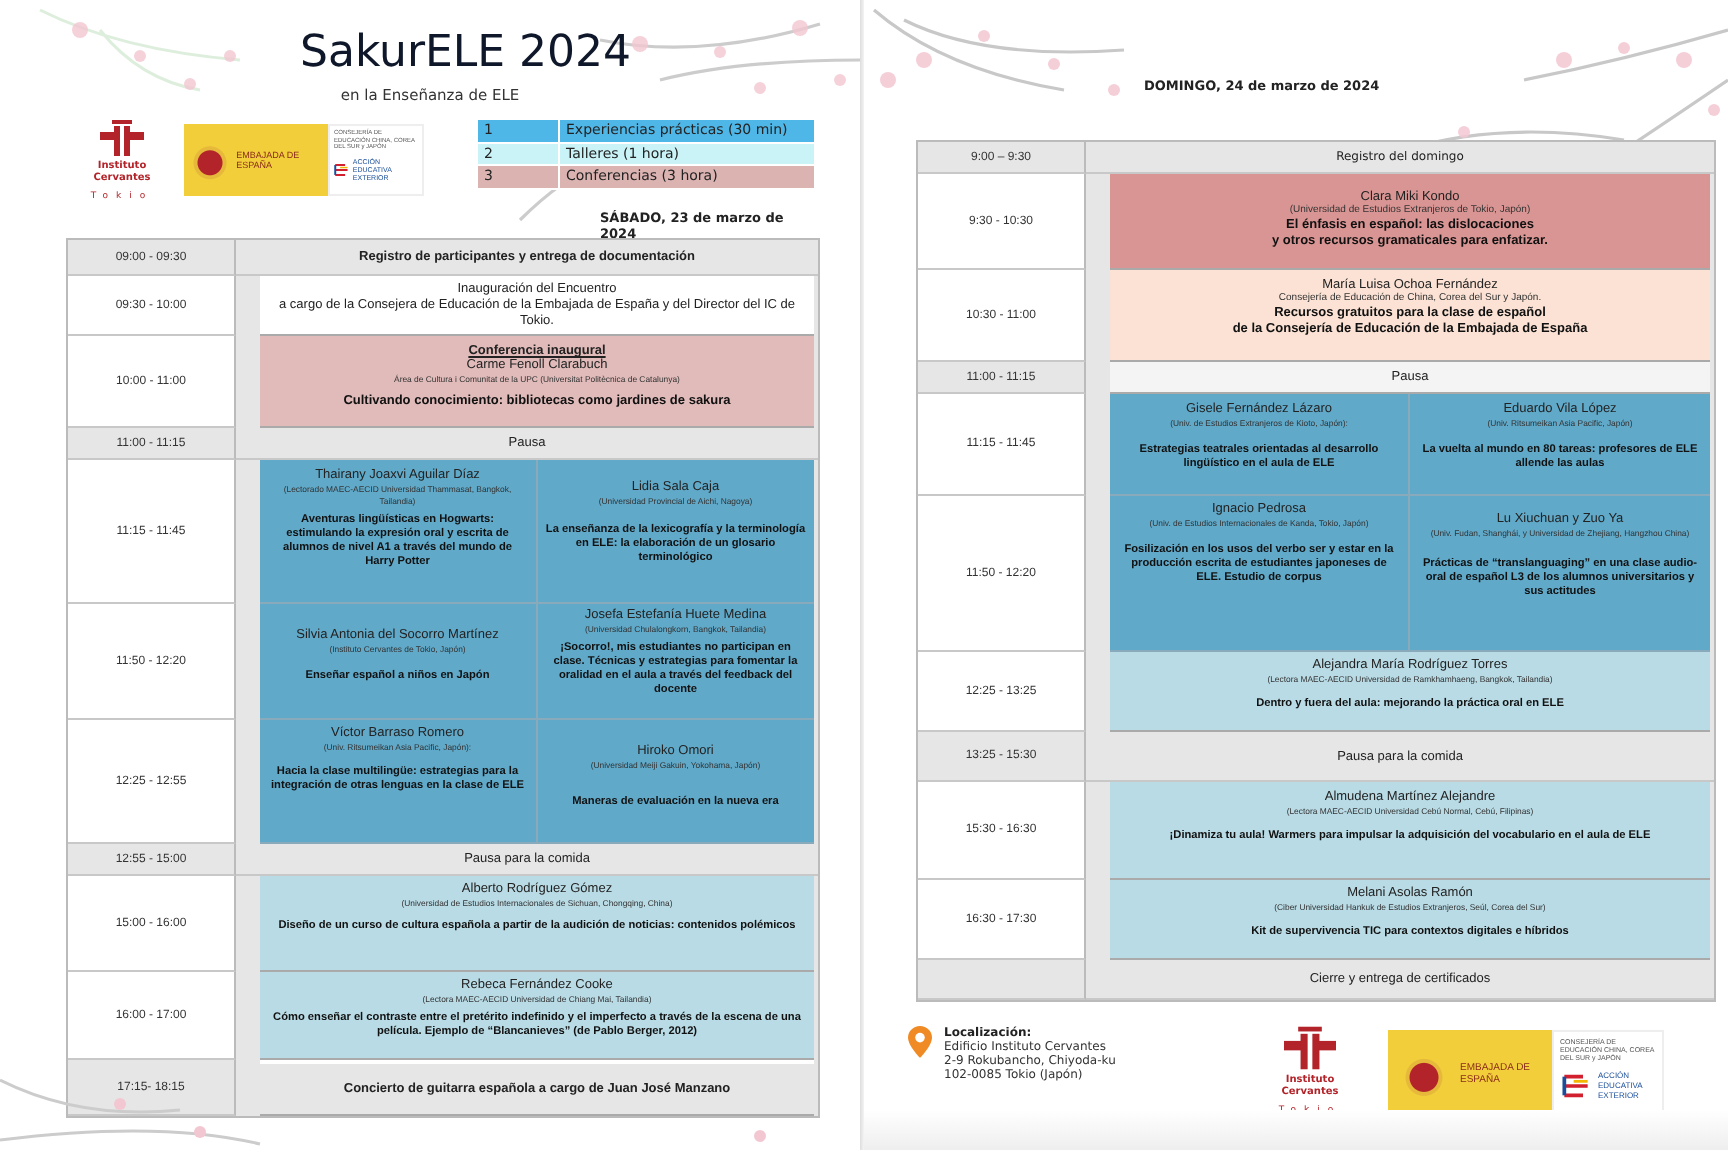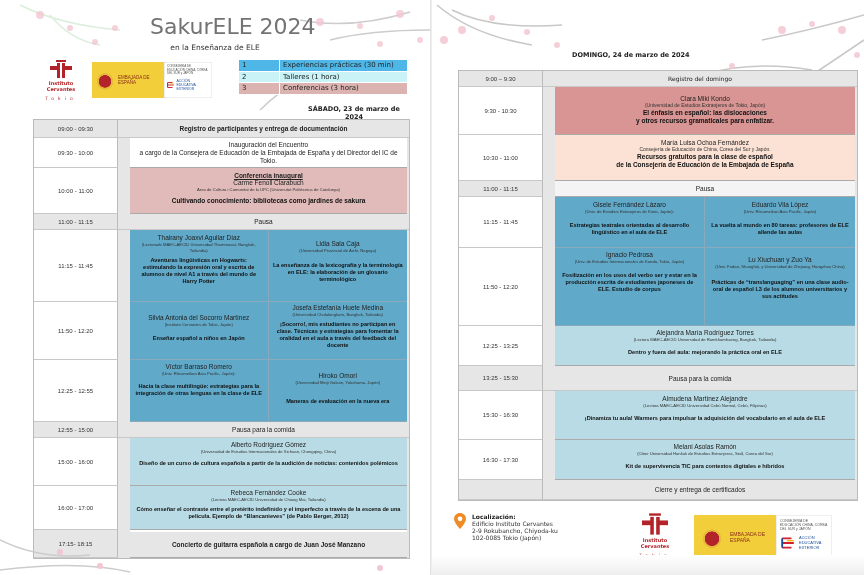--- a/index.html
+++ b/index.html
@@ -2,38 +2,38 @@
 <html><head>
 <meta charset="utf-8">
 <style>
 *{box-sizing:border-box;margin:0;padding:0}
 html,body{width:864px;height:575px;overflow:hidden;background:#fff;font-family:"Liberation Sans",sans-serif;color:#222}
 .page{position:absolute;top:0;height:575px;background:#fff}
 .p1{left:0;width:432px}
 .p2{left:432px;width:432px}
 .gutter{position:absolute;left:430px;top:0;width:4px;height:575px;background:linear-gradient(90deg,#ddd,#f4f4f4,#ddd)}
 .branch{position:absolute;pointer-events:none}
-.title{position:absolute;left:150px;top:14px;font-family:"DejaVu Sans",sans-serif;font-size:22px;color:#737373}
+.title{position:absolute;left:150px;top:14px;font-family:"DejaVu Sans",sans-serif;font-size:22px;color:#0f172a}
 .subtitle{position:absolute;left:150px;top:43px;width:130px;text-align:center;font-family:"DejaVu Sans",sans-serif;font-size:7.5px;line-height:9px;color:#333}
 .cervantes{position:absolute;left:44px;top:60px;width:34px;text-align:center}
 .cervantes .mark{display:block;margin:0 auto}
 .cervantes .txt{font-family:"DejaVu Sans",sans-serif;font-size:5px;font-weight:bold;color:#b3242a;line-height:6px;margin-top:2px}
 .cervantes .tokio{font-family:"DejaVu Sans",sans-serif;font-size:4.5px;color:#b3242a;letter-spacing:4px;margin-top:4px}
 .embajada{position:absolute;left:92px;top:62px;width:72px;height:36px;background:#f2cf3a;display:flex;align-items:center;padding-left:4px}
 .embajada .crest{width:20px;height:28px;background:radial-gradient(circle at 50% 55%,#b3242a 0 6px,#e6b93a 6.5px 8px,transparent 8.5px),linear-gradient(#f2cf3a,#f2cf3a);border-radius:3px}
 .embajada .etxt{font-size:4.5px;color:#8a2c1a;margin-left:4px;line-height:5px}
 .accion{position:absolute;left:164px;top:62px;width:48px;height:36px;background:#fff;border:1px solid #eee;padding:2px}
 .accion .small{font-size:3px;line-height:3.5px;color:#555}
 .accion .logo{display:flex;align-items:center;margin-top:3px}
 .accion .ltxt{font-size:3.5px;color:#1a4e9a;line-height:4px;margin-left:2px}
 .legend{position:absolute;left:238px;top:59px;width:170px;border-collapse:collapse;font-family:"DejaVu Sans",sans-serif;font-size:7px}
 .legend td{height:11.5px;padding:0 3px;border:1px solid #fff}
 .legend td.n{width:41px}
-.date1{position:absolute;left:300px;top:105px;width:108px;text-align:center;font-family:"DejaVu Sans",sans-serif;font-size:6.5px;font-weight:bold;color:#222}
-.date2{position:absolute;left:140px;top:51px;font-family:"DejaVu Sans",sans-serif;font-size:6.5px;font-weight:bold;color:#222}
+.date1{position:absolute;left:300px;top:105px;width:108px;text-align:left;font-family:"DejaVu Sans",sans-serif;font-size:6.5px;font-weight:bold;color:#222}
+.date2{position:absolute;left:140px;top:39px;font-family:"DejaVu Sans",sans-serif;font-size:6.5px;font-weight:bold;color:#222}
 .sched{position:absolute;border:1px solid #bbb;background:#e6e6e6}
 .row{position:absolute;left:0;right:0;display:flex}
 .time{width:84px;height:100%;border-right:1px solid #bbb;border-bottom:1px solid #c8c8c8;display:flex;align-items:center;justify-content:center;font-size:6px;color:#333;background:#fff}
 .time.g{background:#e6e6e6}
 .content{flex:1;height:100%;position:relative}
 .full{position:absolute;left:0;right:0;top:0;bottom:0;display:flex;align-items:center;justify-content:center;text-align:center;font-size:6.5px;border-bottom:1px solid #c8c8c8}
 .inner{position:absolute;left:12px;right:2px;top:0;bottom:0;padding:2px 6px;text-align:center;border-bottom:1px solid #aaa}
 .half{position:absolute;top:0;bottom:0;padding:2px 4px;text-align:center;border-bottom:1px solid #8ab;}
 .half.l{left:12px;width:calc(50% - 7px);border-right:1px solid #8ab}
 .half.r{right:2px;width:calc(50% - 7px)}

